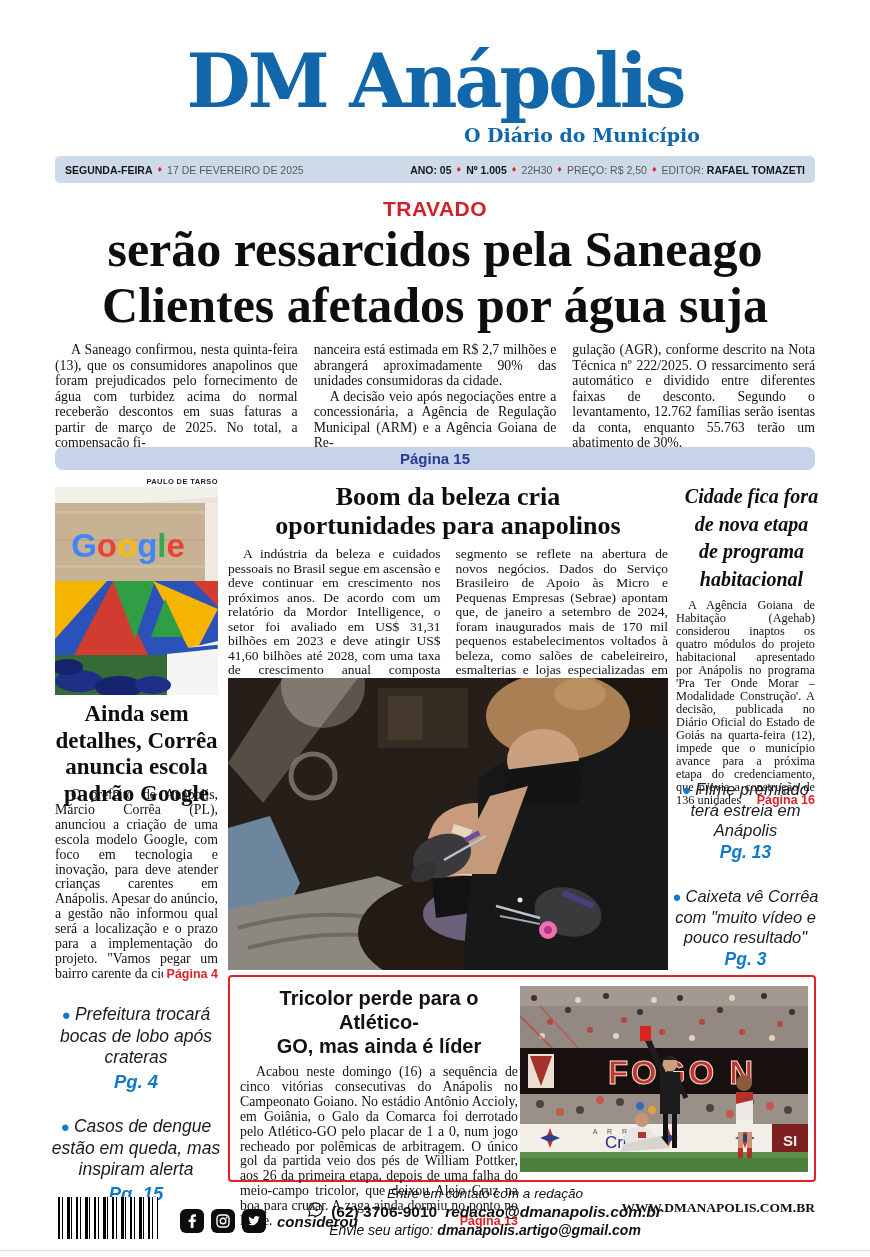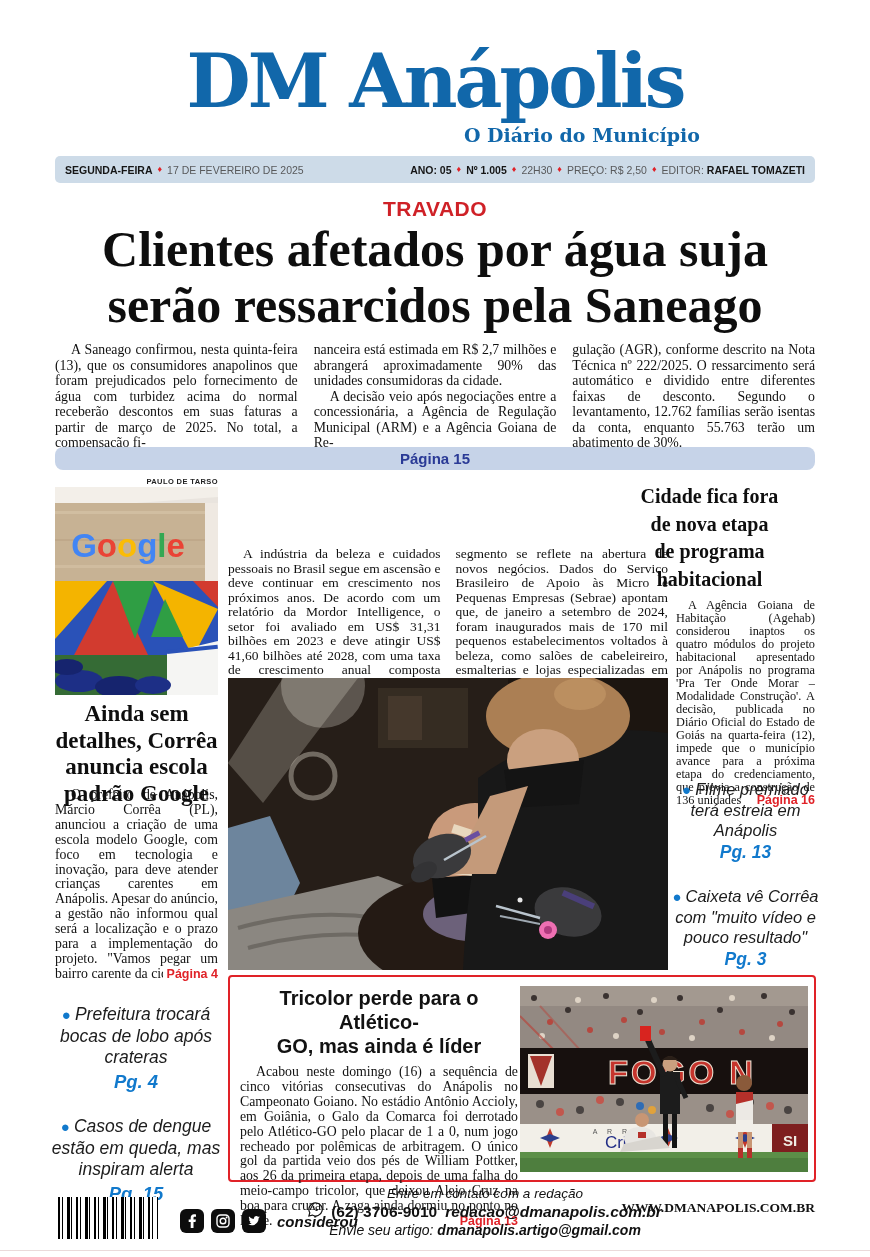--- a/index.html
+++ b/index.html
@@ -60,21 +60,21 @@
   .bullets-right .pgblue{font-size:17.5px;}
 
   
   .beauty-headline{position:absolute;left:228px;top:482px;width:440px;font-size:26px;line-height:29px;}
   .beauty-cols{position:absolute;left:228px;top:547px;width:440px;display:flex;gap:15px;}
   .beauty-col{flex:1;font-size:13.5px;line-height:14.5px;text-align:justify;position:relative;}
   .beauty-col p{margin:0;text-indent:15px;}
   .beauty-photo{position:absolute;left:228px;top:678px;width:440px;height:292px;}
 
   
-  .housing-headline{position:absolute;left:638px;top:483px;width:143px;font-size:20px;line-height:27.5px;}
+  .housing-headline{position:absolute;left:680px;top:483px;width:143px;font-size:20px;line-height:27.5px;font-style:italic;}
   .housing-body{position:absolute;left:676px;top:599px;width:139px;font-size:12.3px;line-height:13px;}
   .housing-body p{text-indent:12px;}
 
   
   .sports-box{position:absolute;left:228px;top:975px;width:588px;height:207px;box-sizing:border-box;
         border:2.5px solid #e02228;border-radius:4px;background:#fff;}
   .sports-text{position:absolute;left:10px;top:9px;width:278px;}
   .sports-headline{font-family:"Liberation Sans",sans-serif;font-weight:bold;font-size:20px;
         line-height:24px;text-align:center;color:#121212;}
   .sports-body{margin-top:7px;font-size:13.8px;line-height:14.9px;text-align:justify;position:relative;}
@@ -125,22 +125,22 @@
       <span class="diamond">♦</span>
       <span>PREÇO: R$ 2,50</span>
       <span class="diamond">♦</span>
       <span>EDITOR:</span>&nbsp;
       <span class="b">RAFAEL TOMAZETI</span>
     </span>
   </div>
 
   <div class="kicker">TRAVADO</div>
   <div class="headline">
+    <div>serão ressarcidos pela Saneago</div>
     <div>Clientes afetados por água suja</div>
-    <div>serão ressarcidos pela Saneago</div>
   </div>
   <div class="main-cols">
     <div class="main-col">
         <p>A Saneago confirmou, nesta quinta-feira (13), que os consumidores anapolinos que foram prejudicados pelo fornecimento de água com turbidez acima do normal receberão descontos em suas faturas a partir de março de 2025. No total, a compensação fi-</p>
       </div>
     <div class="main-col">
       <p style="text-indent:0;">nanceira está estimada em R$ 2,7 milhões e abrangerá aproximadamente 90% das unidades consumidoras da cidade.</p>
       <p>A decisão veio após negociações entre a concessionária, a Agência de Regulação Municipal (ARM) e a Agência Goiana de Re-</p>
     </div>
     <div class="main-col">
@@ -191,20 +191,24 @@
     <div class="bullet-item">
       <span class="bullet-dot">●</span><span>Prefeitura trocará bocas de lobo após crateras</span>
       <span class="pgblue">Pg. 4</span>
     </div>
     <div class="bullet-item">
       <span class="bullet-dot">●</span><span>Casos de dengue estão em queda, mas inspiram alerta</span>
       <span class="pgblue">Pg. 15</span>
     </div>
   </div>
 
+  <div class="sec-headline beauty-headline">
+    <div>Boom da beleza cria</div>
+    <div>oportunidades para anapolinos</div>
+  </div>
   <div class="beauty-cols">
     <div class="beauty-col">
         <p>A indústria da beleza e cuidados pessoais no Brasil segue em ascensão e deve continuar em crescimento nos próximos anos. De acordo com um relatório da Mordor Intelligence, o setor foi avaliado em US$ 31,31 bilhões em 2023 e deve atingir US$ 41,60 bilhões até 2028, com uma taxa de crescimento anual composta (CAGR) de 5,85%. O fortalecimento do</p>
       </div>
     <div class="beauty-col">
       <p style="text-indent:0;">segmento se reflete na abertura de novos negócios. Dados do Serviço Brasileiro de Apoio às Micro e Pequenas Empresas (Sebrae) apontam que, de janeiro a setembro de 2024, foram inaugurados mais de 170 mil pequenos estabelecimentos voltados à beleza, como salões de cabeleireiro, esmalterias e lojas especializadas em cosméticos.</p>
       <span class="pgref">Página 14</span>
     </div>
   </div>
   <div class="beauty-photo">

